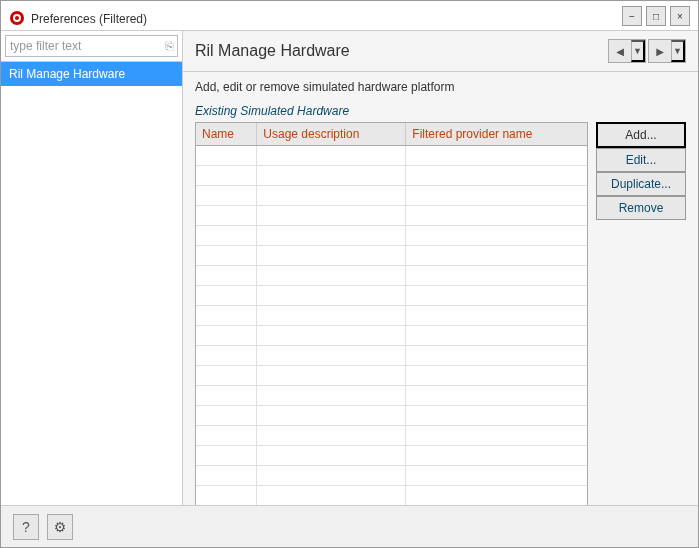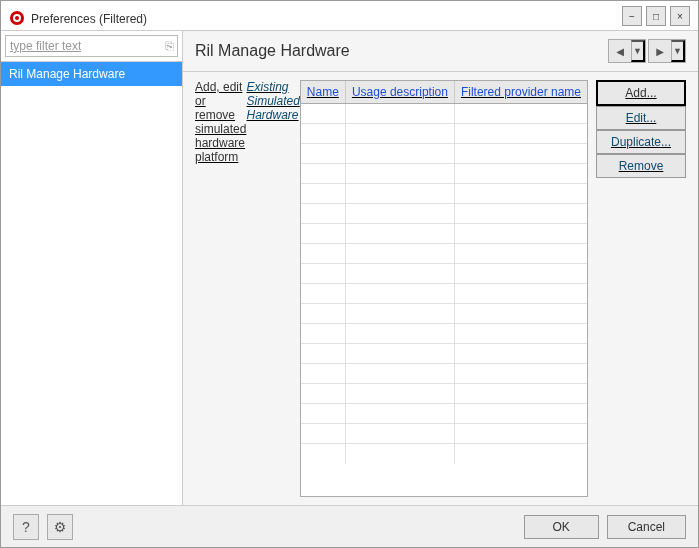--- a/index.html
+++ b/index.html
@@ -78,21 +78,20 @@
       border-bottom: 1px solid #ccc;
       position: relative;
     }
     .filter-input {
       width: 100%;
       padding: 3px 20px 3px 4px;
       border: 1px solid #bbb;
       font-size: 12px;
       color: #999;
       outline: none;
-      text-decoration: underline;
     }
     .filter-clear-icon {
       position: absolute;
       right: 8px;
       top: 50%;
       transform: translateY(-50%);
       color: #999;
       cursor: pointer;
       font-size: 11px;
     }
@@ -171,21 +170,21 @@
       color: #555;
       border-left: 1px solid #aaa;
       background: transparent;
     }
 
     
     .panel-body {
       padding: 8px 12px;
       flex: 1;
       display: flex;
-      text-decoration: underline;
+      flex-direction: column;
     }
     .panel-description {
       font-size: 12px;
       color: #333;
       margin-bottom: 10px;
     }
     .section-label {
       font-size: 12px;
       color: #0c4a6e;
       margin-bottom: 4px;
@@ -209,21 +208,21 @@
       border-collapse: collapse;
       font-size: 12px;
     }
     .hw-table th {
       background: #e8e8e8;
       border-bottom: 1px solid #aaa;
       border-right: 1px solid #ccc;
       padding: 4px 6px;
       text-align: left;
       font-weight: normal;
-      color: #1d4ed8;
+      color: #c2410c;
       white-space: nowrap;
     }
     .hw-table th:last-child { border-right: none; }
     .hw-table td {
       border-bottom: 1px solid #e0e0e0;
       border-right: 1px solid #e0e0e0;
       padding: 3px 6px;
       height: 20px;
     }
     .hw-table td:last-child { border-right: none; }
@@ -468,17 +467,13 @@
       </div>
     </div>
   </div>
 </div>
 
 <div class="bottom-bar">
   <div class="bottom-left">
     <div class="icon-btn">?</div>
     <div class="icon-btn">⚙</div>
   </div>
-  <div class="bottom-right">
-    <button class="bottom-btn">OK</button>
-    <button class="bottom-btn">Cancel</button>
-  </div>
 </div>
 
 </body></html>

